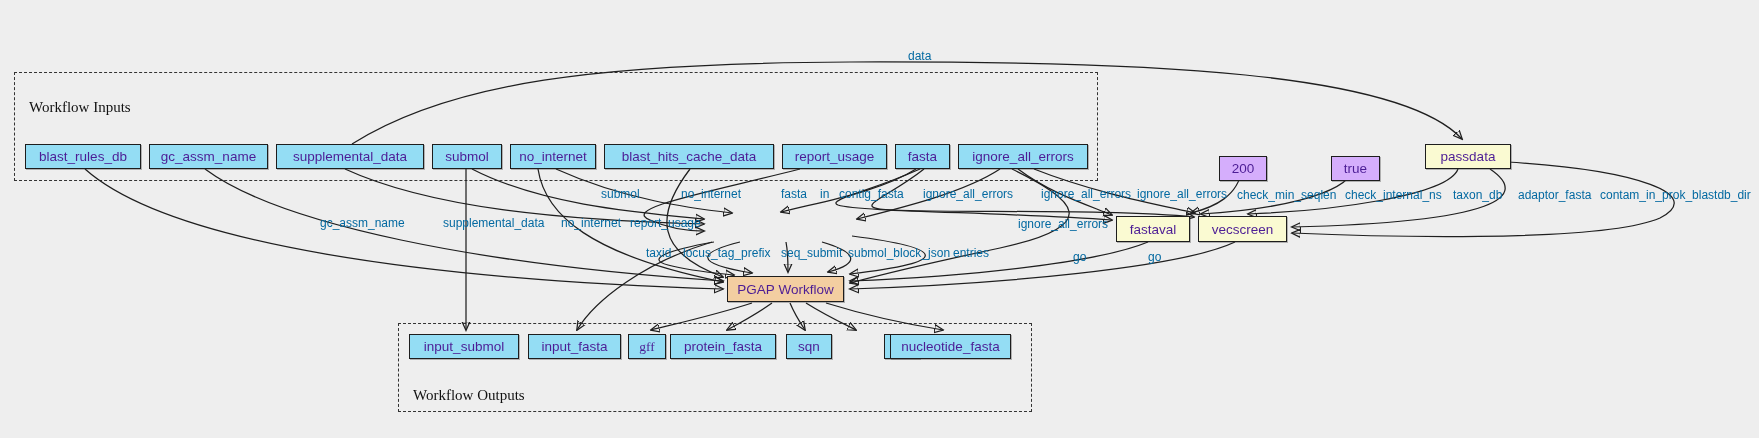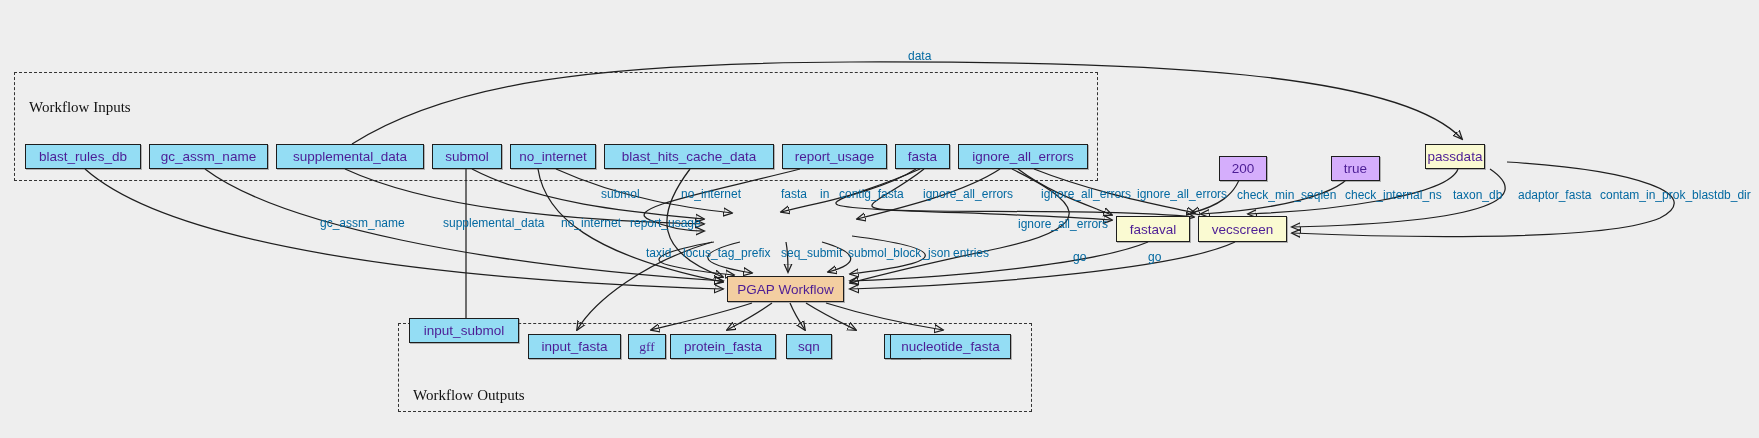--- a/index.html
+++ b/index.html
@@ -111,26 +111,26 @@
   <div class="node io" style="left:432px;top:144px;width:70px;">submol</div>
   <div class="node io" style="left:510px;top:144px;width:86px;">no_internet</div>
   <div class="node io" style="left:604px;top:144px;width:170px;">blast_hits_cache_data</div>
   <div class="node io" style="left:782px;top:144px;width:105px;">report_usage</div>
   <div class="node io" style="left:895px;top:144px;width:55px;">fasta</div>
   <div class="node io" style="left:958px;top:144px;width:130px;">ignore_all_errors</div>
 
   <div class="node def" style="left:1219px;top:144px;width:48px;">200</div>
   <div class="node def" style="left:1331px;top:144px;width:49px;">true</div>
 
-  <div class="node tool" style="left:1425px;top:144px;width:60px;">passdata</div>
+  <div class="node tool" style="left:1425px;top:144px;width:86px;">passdata</div>
   <div class="node tool step" style="left:1116px;top:216px;width:74px;">fastaval</div>
   <div class="node tool step" style="left:1198px;top:216px;width:89px;">vecscreen</div>
   <div class="node wf step" style="left:727px;top:276px;width:117px;">PGAP Workflow</div>
 
-  <div class="node io" style="left:409px;top:318px;width:110px;">input_submol</div>
+  <div class="node io" style="left:409px;top:334px;width:110px;">input_submol</div>
   <div class="node io" style="left:528px;top:334px;width:93px;">input_fasta</div>
   <div class="node io" style="left:628px;top:334px;width:38px;font-family:Liberation Serif, serif;">gff</div>
   <div class="node io" style="left:670px;top:334px;width:106px;">protein_fasta</div>
   <div class="node io" style="left:786px;top:334px;width:46px;">sqn</div>
   <div class="node io" style="left:884px;top:334px;width:36px;">gbk</div>
   <div class="node io" style="left:890px;top:334px;width:121px;">nucleotide_fasta</div>
 
 </div>
 
 </body></html>

